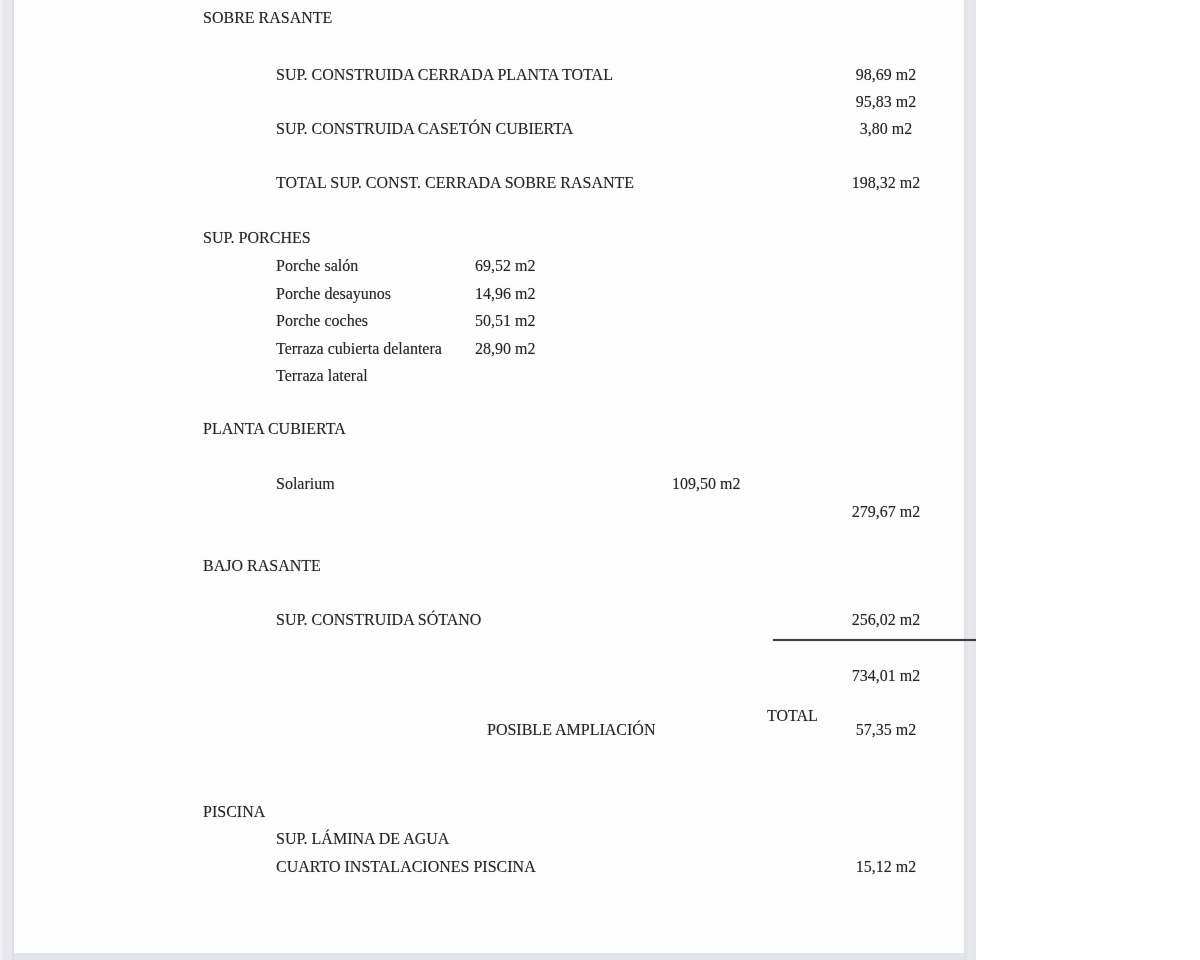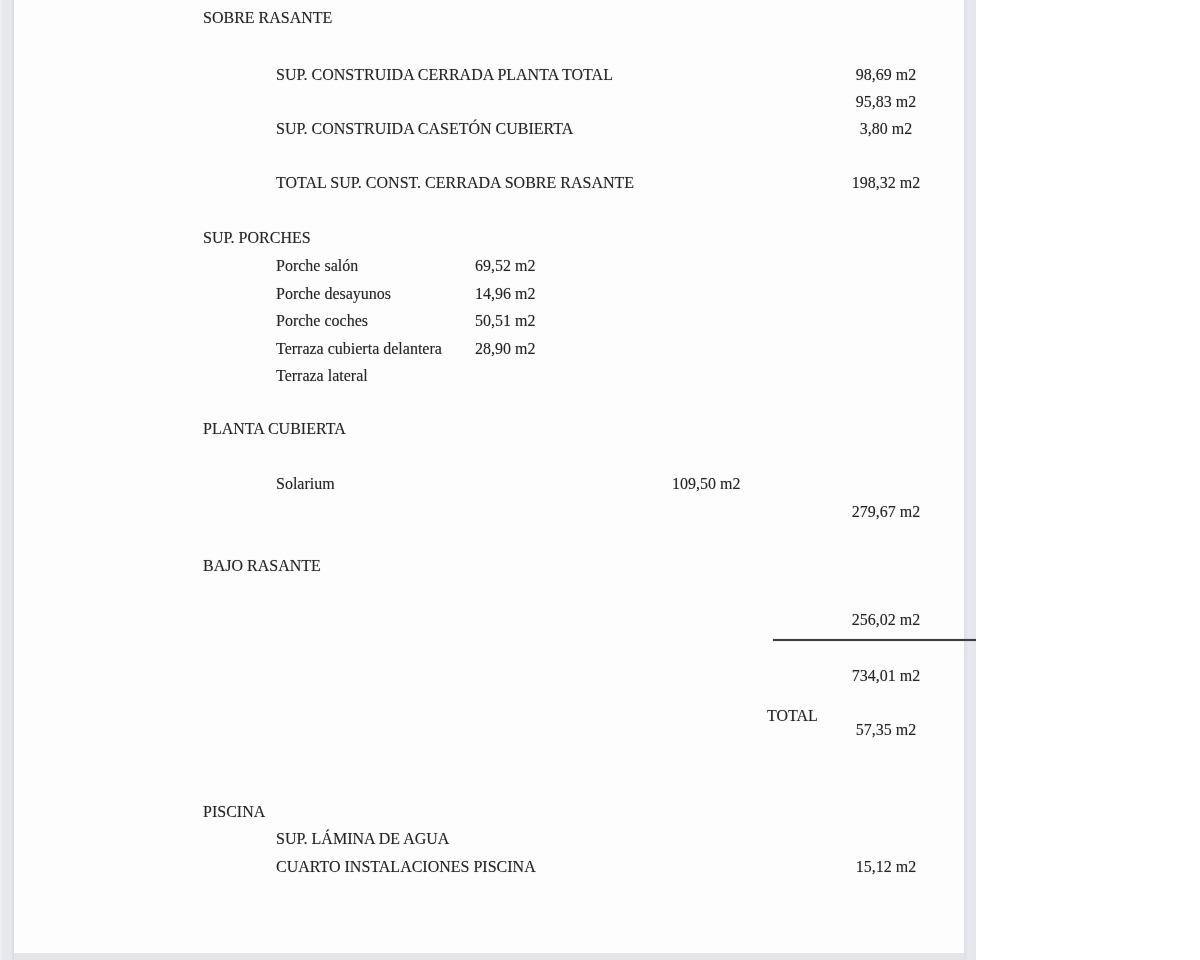--- a/index.html
+++ b/index.html
@@ -108,31 +108,33 @@
   </div>
   <div class="line" style="top:498px">
     <span class="vright">279,67 m2</span>
   </div>
 
   <div class="line" style="top:552px">
     <span class="h">BAJO RASANTE</span>
   </div>
 
   <div class="line" style="top:606px">
+    <span class="lbl">SUP. CONSTRUIDA SÓTANO</span>
     <span class="vright">256,02 m2</span>
   </div>
 
   <div class="sum-rule"></div>
 
   <div class="line" style="top:662px">
     <span class="lbl-total">TOTAL</span>
     <span class="vright">734,01 m2</span>
   </div>
 
   <div class="line" style="top:716px">
+    <span class="lbl-amp">POSIBLE AMPLIACIÓN</span>
     <span class="vright">57,35 m2</span>
   </div>
 
   <div class="line" style="top:798px">
     <span class="h">PISCINA</span>
   </div>
 
   <div class="line" style="top:825px">
     <span class="lbl">SUP. LÁMINA DE AGUA</span>
   </div>

